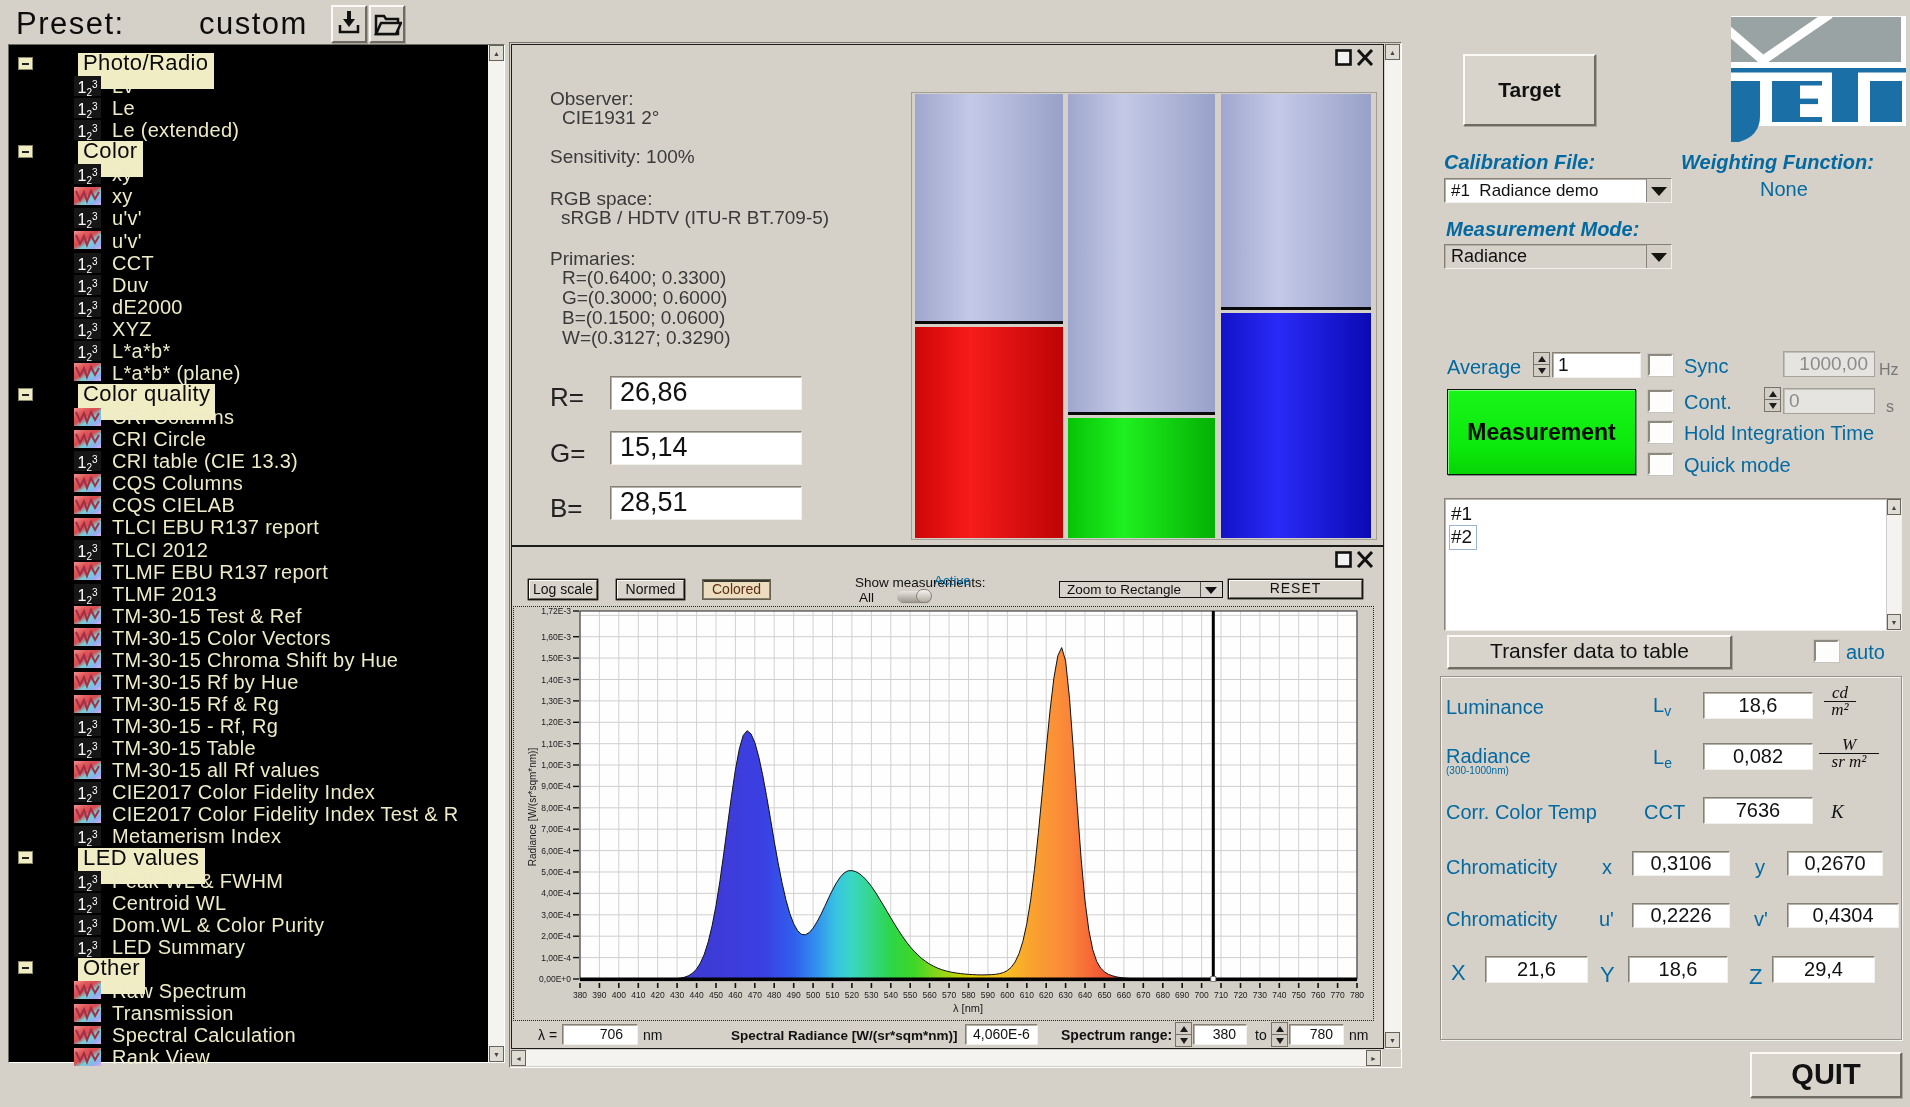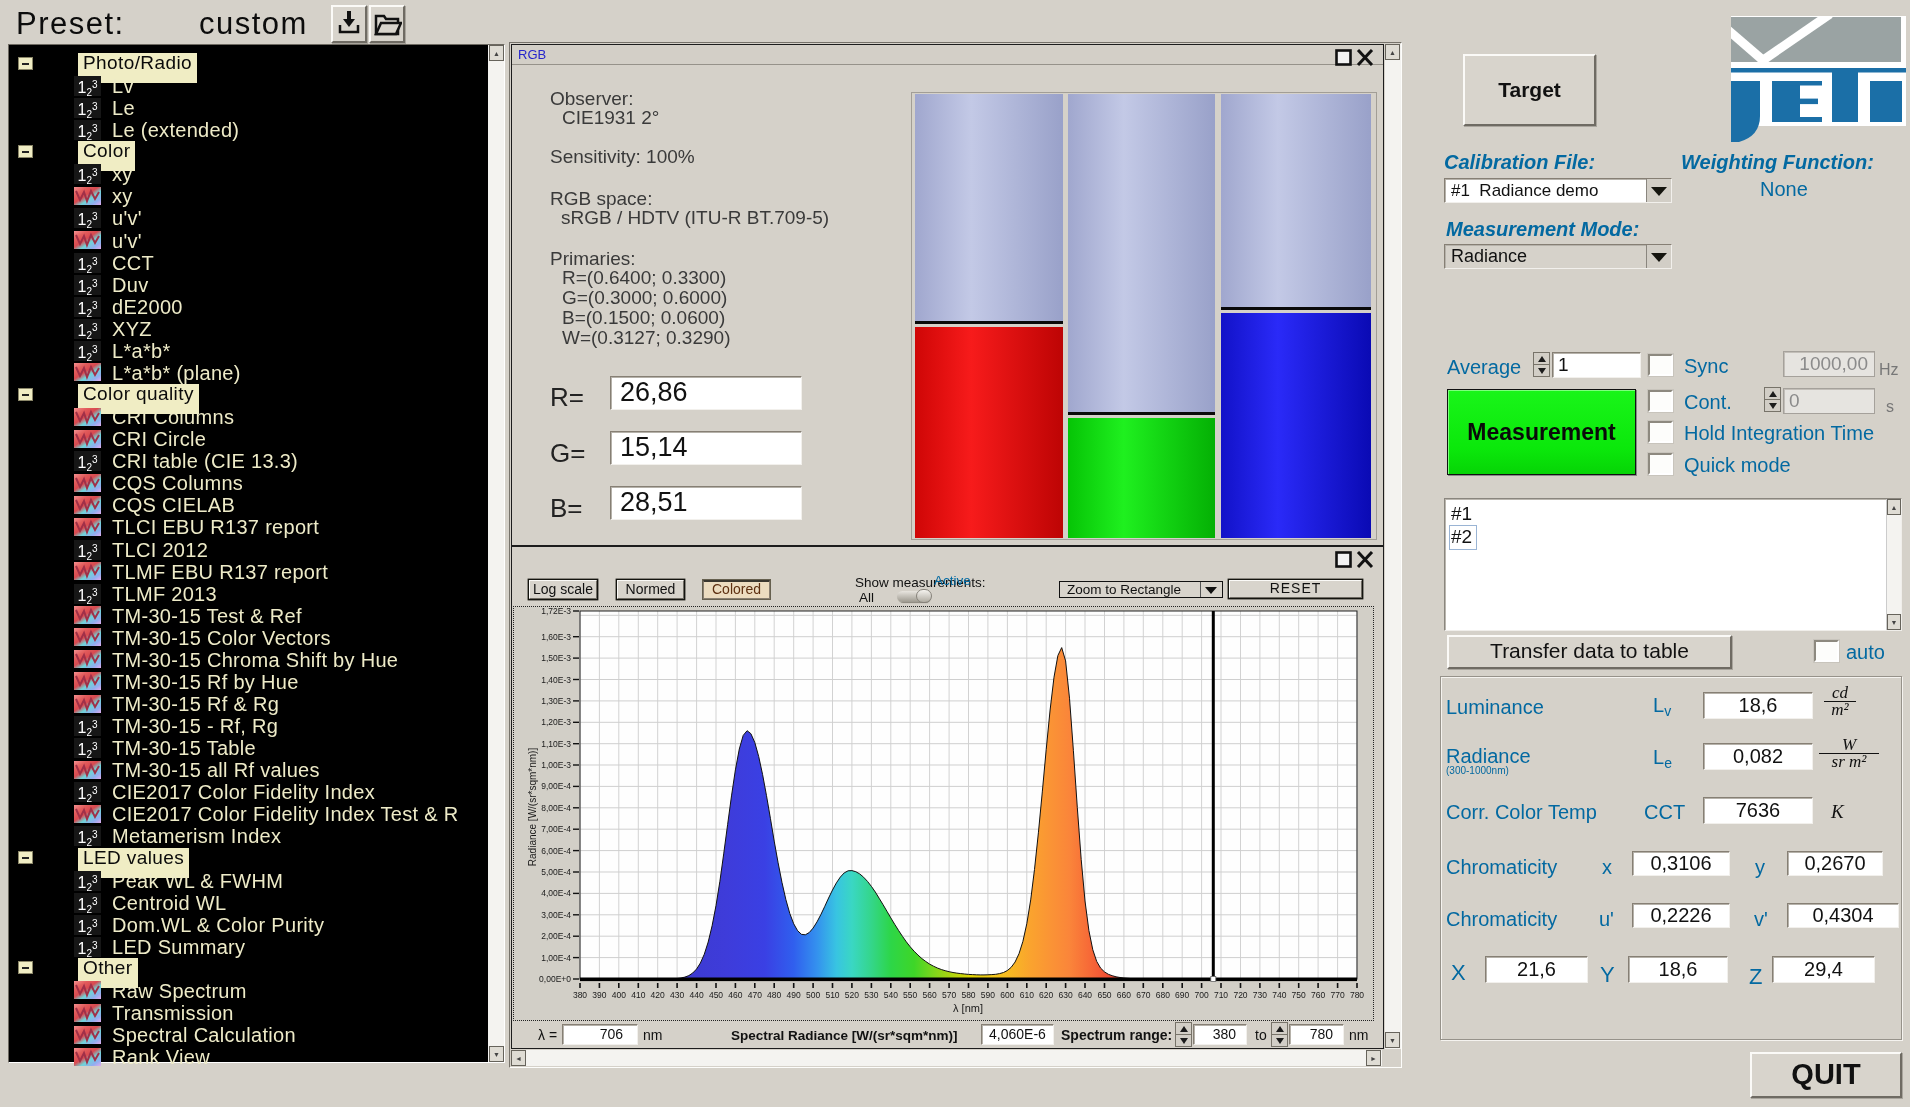--- a/index.html
+++ b/index.html
@@ -10,22 +10,22 @@
 .raised { background:#d8d4cc; border-top:2px solid #fbfaf7; border-left:2px solid #fbfaf7;
   border-right:2px solid #6f6b63; border-bottom:2px solid #6f6b63; box-shadow:1px 1px 0 #a9a59d; }
 .cb { position:absolute; width:25px; height:22px; background:#fdfdfb;
   border-top:2px solid #8d897f; border-left:2px solid #8d897f;
   border-right:2px solid #fff; border-bottom:2px solid #fff; box-shadow:0 0 0 1px #c8c4bc; }
 .lbl { position:absolute; color:#0369a1; font-size:20px; white-space:nowrap; }
 .bi { font-weight:bold; font-style:italic; }
 .minus { position:absolute; left:9px; width:15px; height:13px; background:#f0edc4;
   border:1px solid #8a8668; }
 .minus::after { content:""; position:absolute; left:3px; right:3px; top:5px; height:2px; background:#222; }
-.thdr { position:absolute; left:69px; height:30px; background:#f0edc4; color:#0a0a0a;
-  font-size:19px; line-height:20px; letter-spacing:0.4px; padding:0 5px; white-space:nowrap; }
+.thdr { position:absolute; left:69px; height:36px; background:#f0edc4; color:#0a0a0a;
+  font-size:22px; line-height:20px; letter-spacing:0.4px; padding:0 5px; white-space:nowrap; }
 .titem { position:absolute; left:103px; color:#eeebc8; font-size:20px; line-height:21px; letter-spacing:0.3px; white-space:nowrap; }
 .nico { position:absolute; left:65px; width:27px; height:20px; background:#161616; color:#fff;
   font-size:16px; line-height:18px; text-align:center; letter-spacing:0; }
 .nico sub { font-size:10px; vertical-align:-3px; }
 .nico sup { font-size:10px; vertical-align:5px; }
 .gico { position:absolute; left:65px; width:27px; height:18px; }
 .sb { background:#f4f3f0; }
 .sbtn { position:absolute; width:15px; height:16px; background:#dfdcd4; border:1px solid #66635b;
   color:#444; font-size:7px; line-height:15px; text-align:center; }
 .spin { position:absolute; width:17px; }
@@ -136,23 +136,20 @@
       </svg></div><div class="titem" style="top:1002px">Rank View</div>
 <div class="ab sb" style="right:0;top:0;width:16px;height:100%;"></div>
 <div class="sbtn" style="right:0;top:0;">▲</div>
 <div class="sbtn" style="right:0;bottom:0;">▼</div>
 </div>
 
 <div class="ab" style="left:509px;top:42px;width:893px;height:1026px;
  border:1px solid #76726a;border-right-color:#fdfdfb;border-bottom-color:#fdfdfb;background:#d5d1c9;">
 
  <div class="ab" style="left:1px;top:1px;width:873px;height:502px;border:1px solid #1c1c1c;background:#d5d1c9;">
-  <div class="winbar">
-        <span>RGB</span>
-      </div>
   <svg class="ab" style="right:8px;top:4px;" width="40" height="17">
    <rect x="1.5" y="1.5" width="14" height="14" fill="#f2f2f2" stroke="#111" stroke-width="2.6"></rect>
    <g stroke="#111" stroke-width="3">
           <line x1="23" y1="1" x2="37" y2="16"></line>
           <line x1="37" y1="1" x2="23" y2="16"></line>
         </g>
   </svg>
   <div class="gtxt" style="left:38px;top:43px;">Observer:</div>
   <div class="gtxt" style="left:50px;top:62px;">CIE1931 2°</div>
   <div class="gtxt" style="left:38px;top:101px;">Sensitivity: 100%</div>
@@ -428,21 +425,21 @@
           <line x1="843.0" y1="376" x2="843.0" y2="381" stroke="#111" stroke-width="1.6"></line>
 <text x="454" y="405" text-anchor="middle" font-size="11" fill="#1a1a1a">λ [nm]</text>
 <text x="22" y="200" text-anchor="middle" font-size="10" fill="#1a1a1a" transform="rotate(-90 22 200)">Radiance [W/(sr*sqm*nm)]</text>
 </svg>
   </div>
 
   <div class="ab" style="left:26px;top:480px;font-size:14px;color:#111;">λ =</div>
   <div class="fld" style="left:50px;top:477px;width:76px;height:21px;font-size:14px;line-height:19px;text-align:right;padding-right:14px;">706</div>
   <div class="ab" style="left:131px;top:480px;font-size:14px;color:#111;">nm</div>
   <div class="ab" style="left:219px;top:481px;font-size:13.5px;color:#111;font-weight:bold;">Spectral Radiance [W/(sr*sqm*nm)]</div>
-  <div class="fld" style="left:453px;top:477px;width:73px;height:21px;font-size:14px;line-height:19px;text-align:center;margin-left:16px;">4,060E-6</div>
+  <div class="fld" style="left:453px;top:477px;width:73px;height:21px;font-size:14px;line-height:19px;text-align:center;">4,060E-6</div>
   <div class="ab" style="left:549px;top:480px;font-size:14px;color:#111;font-weight:bold;">Spectrum range:</div>
   <div class="spin" style="left:663px;top:475px;">
         <div class="up"></div>
         <div class="dn" style="margin-top:-1px;"></div>
       </div>
   <div class="fld" style="left:681px;top:477px;width:54px;height:21px;font-size:14px;line-height:19px;text-align:right;padding-right:10px;">380</div>
   <div class="ab" style="left:743px;top:480px;font-size:14px;color:#111;">to</div>
   <div class="spin" style="left:759px;top:475px;">
         <div class="up"></div>
         <div class="dn" style="margin-top:-1px;"></div>

